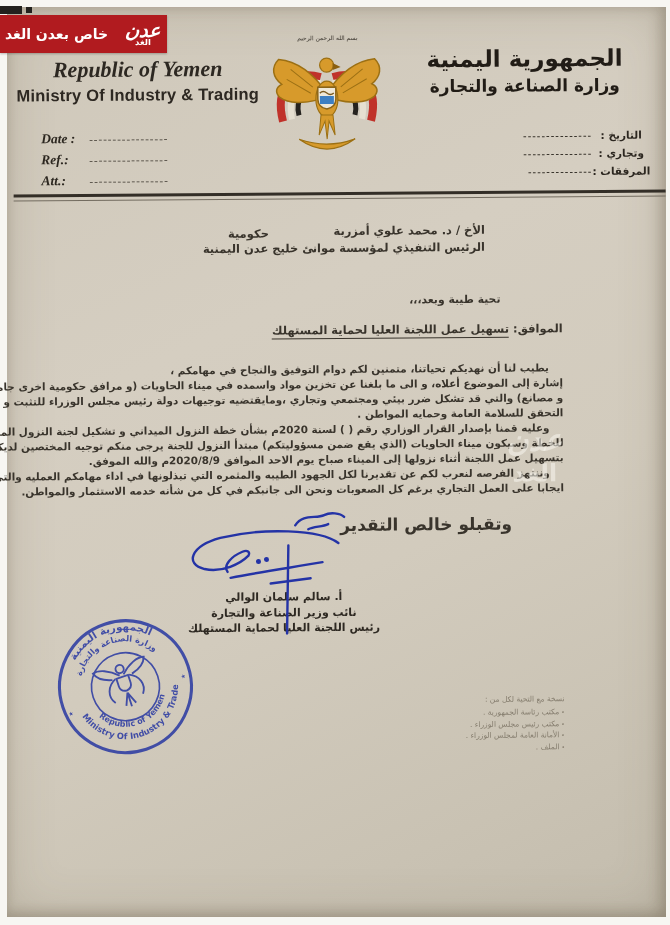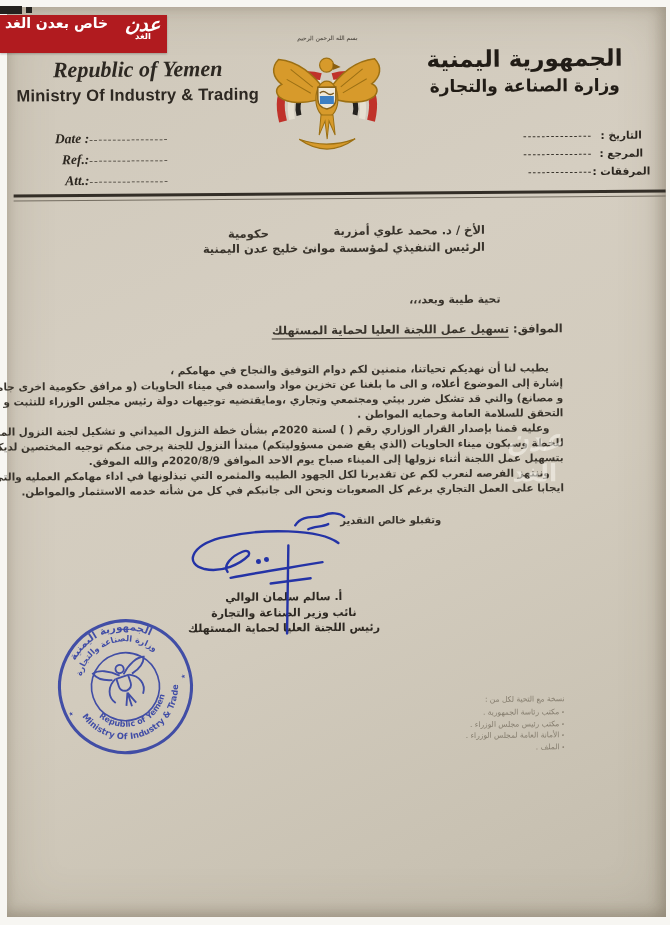--- a/index.html
+++ b/index.html
@@ -10,58 +10,58 @@
   .paper{
     position:absolute;left:7px;top:7px;width:659px;height:910px;
     background:linear-gradient(155deg,#cfc8ba 0%,#d5cec1 35%,#d2cbbd 60%,#c9c2b3 85%,#c3bcad 100%);
     box-shadow:inset 0 0 50px rgba(95,85,62,.20), inset -6px 0 14px rgba(80,70,50,.22), inset 0 -5px 12px rgba(80,70,50,.15);
   }
   .content{position:absolute;inset:0;transform:rotate(-0.45deg);transform-origin:50% 40%;}
   .corner-mark{position:absolute;background:#23211e;}
   
   .banner{
     position:absolute;left:0;top:15px;width:167px;height:38px;
-    background:#b11b1f;display:flex;z-index:9;
+    background:#b11b1f;display:flex;align-items:center;z-index:9;
     box-shadow:0 1px 2px rgba(0,0,0,.25);
   }
   .banner-label{flex:1;text-align:center;color:#fff;font-weight:bold;font-size:14px;direction:rtl;padding-right:2px;}
   .banner-logo{width:48px;text-align:center;color:#fff;line-height:1;padding-left:4px;}
   .banner-logo .lg-top{display:block;font-size:19px;font-weight:bold;font-style:italic;transform:skewX(-6deg);}
   .banner-logo .lg-bot{display:block;font-size:8.5px;font-weight:bold;margin-top:-2px;}
   
   .hdr-en{position:absolute;left:10px;top:48px;width:246px;text-align:center;color:#2d2822;}
   .hdr-en .l1{font-family:"Liberation Serif",serif;font-style:italic;font-weight:bold;font-size:22px;}
   .hdr-en .l2{font-family:"Liberation Sans",sans-serif;font-weight:bold;font-size:16.5px;margin-top:3px;letter-spacing:.2px;}
   .hdr-ar{position:absolute;right:14px;top:40px;width:250px;text-align:center;direction:rtl;color:#211c16;}
   .hdr-ar .l1{font-size:23px;font-weight:bold;}
   .hdr-ar .l2{font-size:17px;font-weight:bold;margin-top:4px;}
   .bismillah{position:absolute;left:258px;top:27px;width:130px;text-align:center;font-size:6px;color:#33302a;letter-spacing:.4px;}
   .emblem{position:absolute;left:256px;top:36px;width:132px;height:108px;}
   
   .fields-en{position:absolute;left:36px;top:122px;width:180px;font-family:"Liberation Serif",serif;color:#2c2720;}
   .fields-en .row{display:flex;align-items:baseline;margin-bottom:5px;}
-  .fields-en .lbl{font-weight:bold;font-style:italic;font-size:13.5px;width:48px;text-align:right;}
+  .fields-en .lbl{font-weight:bold;font-style:italic;font-size:13.5px;width:48px;}
   .fields-en .val{font-size:11px;letter-spacing:1px;color:#3a352d;}
   .fields-ar{position:absolute;right:14px;top:124px;width:250px;direction:rtl;text-align:right;color:#2c2720;}
   .fields-ar .row{display:flex;align-items:baseline;margin-bottom:6px;}
   .fields-ar .lbl{font-weight:bold;font-size:10.5px;width:58px;text-align:center;}
   .fields-ar .val{font-size:10px;letter-spacing:1px;color:#3a352d;}
   .rule-thick{position:absolute;left:8px;top:185px;width:652px;border-top:3px solid #332e27;}
   .rule-thin{position:absolute;left:8px;top:191px;width:652px;border-top:1px solid #736c60;}
   
   .ar{direction:rtl;color:#39342c;}
   .recipient{position:absolute;right:180px;top:216px;text-align:right;font-weight:bold;font-size:11.5px;line-height:16.5px;white-space:nowrap;}
   .honorific{position:absolute;left:222px;top:219px;font-weight:bold;font-size:11.5px;}
   .greeting{position:absolute;right:165px;top:287px;font-weight:bold;font-size:10.8px;}
   .subject{position:absolute;right:103px;top:316px;font-weight:bold;font-size:11.5px;white-space:nowrap;}
   .subject .u{border-bottom:1.5px solid #39342c;padding-bottom:1px;}
   .body-block{position:absolute;right:103px;top:355px;width:468px;text-align:right;}
   .body-block .bl{font-size:10.4px;font-weight:600;line-height:15px;white-space:nowrap;}
   .body-block .ind{padding-right:14px;}
-  .closing{position:absolute;left:332px;top:508px;font-weight:bold;font-size:10px;}
+  .closing{position:absolute;left:332px;top:508px;font-weight:bold;font-size:17px;}
   .signatory{position:absolute;left:168px;top:582px;width:214px;text-align:center;font-weight:bold;font-size:11px;line-height:15.5px;z-index:4;color:#2e2922;}
   .sig-svg{position:absolute;left:162px;top:498px;z-index:5;}
   
   .stamp{position:absolute;left:46px;top:608px;width:140px;height:140px;transform:rotate(-18deg);opacity:.88;z-index:3;}
   
   .cc{position:absolute;right:104px;top:688px;width:170px;direction:rtl;text-align:right;color:#847c6d;font-size:7.5px;line-height:11.8px;}
   .cc .cc-title{margin-bottom:1px;}
   .cc .cc-item::before{content:"• ";font-size:6px;}
   
   .wm{position:absolute;left:484px;top:420px;width:86px;text-align:center;color:rgba(248,245,238,.55);z-index:6;pointer-events:none;line-height:1;}
@@ -127,21 +127,21 @@
           <span class="lbl">Att.:</span>
           <span class="val">-----------------</span>
         </div>
     </div>
     <div class="fields-ar">
       <div class="row">
           <span class="lbl">التاريخ :</span>
           <span class="val">---------------</span>
         </div>
       <div class="row">
-          <span class="lbl">المرجع :</span>
+          <span class="lbl">وتجاري :</span>
           <span class="val">---------------</span>
         </div>
       <div class="row">
           <span class="lbl">المرفقات :</span>
           <span class="val">--------------</span>
         </div>
     </div>
 
     <div class="rule-thick"></div>
     <div class="rule-thin"></div>

